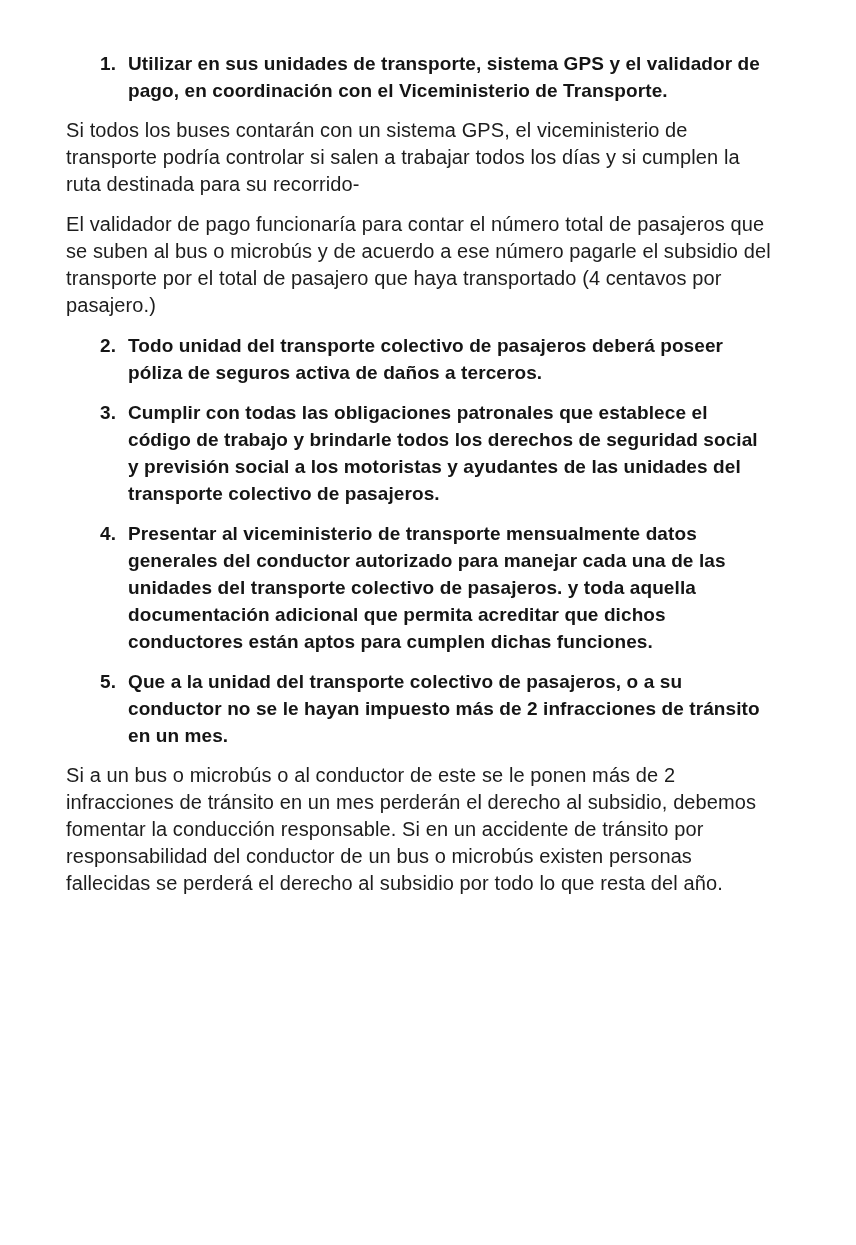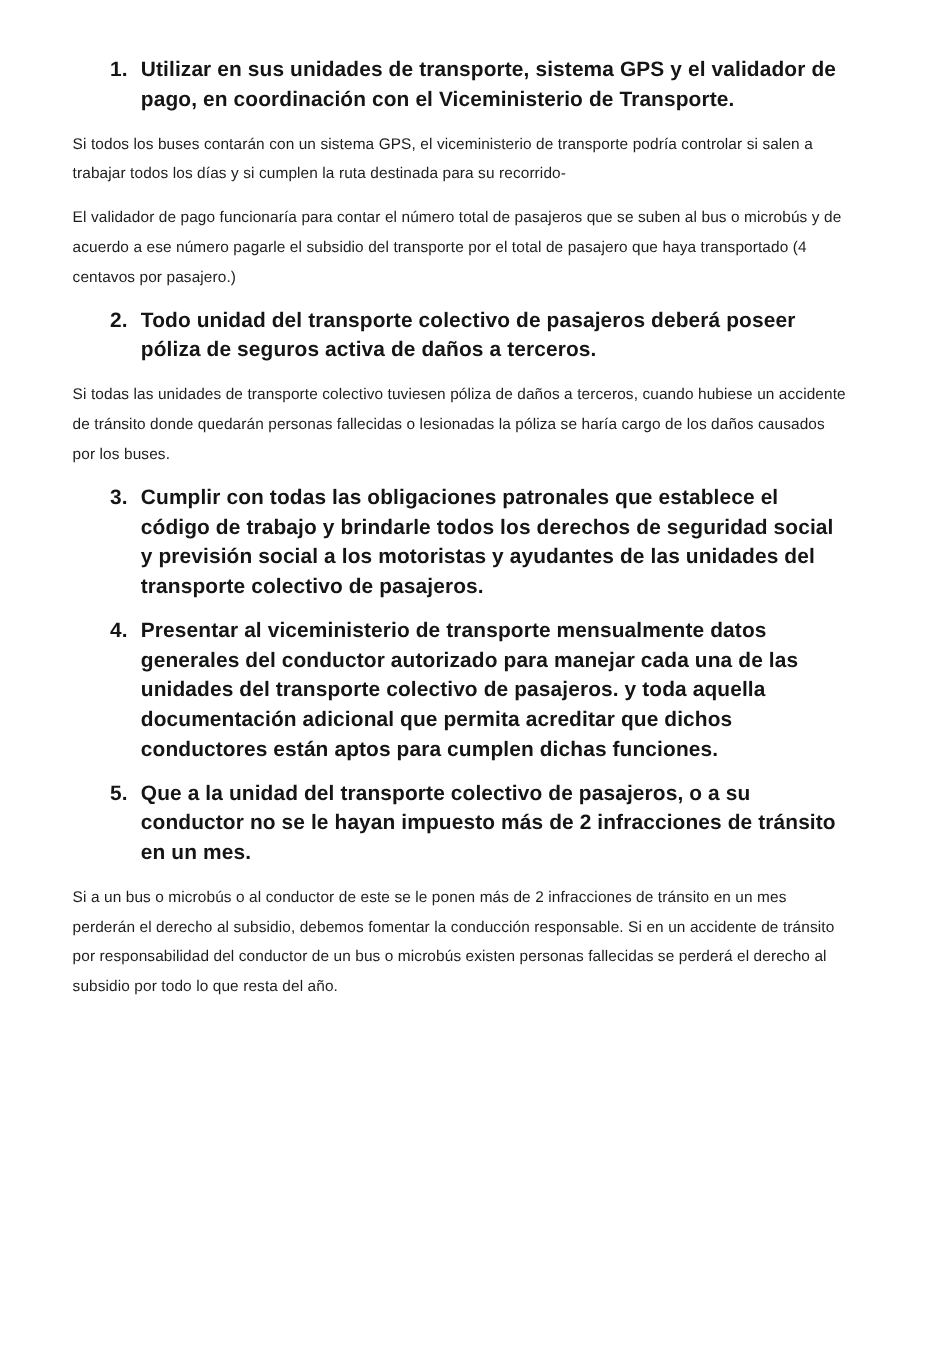--- a/index.html
+++ b/index.html
@@ -13,21 +13,21 @@
     height: 1245px;
     background: #ffffff;
     overflow: hidden;
     font-family: "Liberation Sans", "DejaVu Sans", sans-serif;
     color: #1d1d1d;
   }
   .content {
     padding: 44px 84px 0 66px; 
   }
   .para {
-    font-size: 14px;
+    font-size: 20px;
     line-height: 27px;
     margin: 0 0 13px 0;
     color: #1d1d1d;
     letter-spacing: 0.1px;
   }
   .item-heading {
     display: flex;
     align-items: flex-start;
     font-size: 19px;
     line-height: 27px;
@@ -54,21 +54,20 @@
       <span class="item-number">1.</span>
       <span class="item-text">Utilizar en sus unidades de transporte, sistema GPS y el validador de pago, en coordinación con el Viceministerio de Transporte.</span>
     </div>
     <p class="para">Si todos los buses contarán con un sistema GPS, el viceministerio de transporte podría controlar si salen a trabajar todos los días y si cumplen la ruta destinada para su recorrido-</p>
     <p class="para">El validador de pago funcionaría para contar el número total de pasajeros que se suben al bus o microbús y de acuerdo a ese número pagarle el subsidio del transporte por el total de pasajero que haya transportado (4 centavos por pasajero.)</p>
 
     <div class="item-heading">
       <span class="item-number">2.</span>
       <span class="item-text">Todo unidad del transporte colectivo de pasajeros deberá poseer póliza de seguros activa de daños a terceros.</span>
     </div>
-    <p class="para">Si todas las unidades de transporte colectivo tuviesen póliza de daños a terceros, cuando hubiese un accidente de tránsito donde quedarán personas fallecidas o lesionadas la póliza se haría cargo de los daños causados por los buses.</p>
 
     <div class="item-heading">
       <span class="item-number">3.</span>
       <span class="item-text">Cumplir con todas las obligaciones patronales que establece el código de trabajo y brindarle todos los derechos de seguridad social y previsión social a los motoristas y ayudantes de las unidades del transporte colectivo de pasajeros.</span>
     </div>
 
     <div class="item-heading">
       <span class="item-number">4.</span>
       <span class="item-text">Presentar al viceministerio de transporte mensualmente datos generales del conductor autorizado para manejar cada una de las unidades del transporte colectivo de pasajeros. y toda aquella documentación adicional que permita acreditar que dichos conductores están aptos para cumplen dichas funciones.</span>
     </div>

